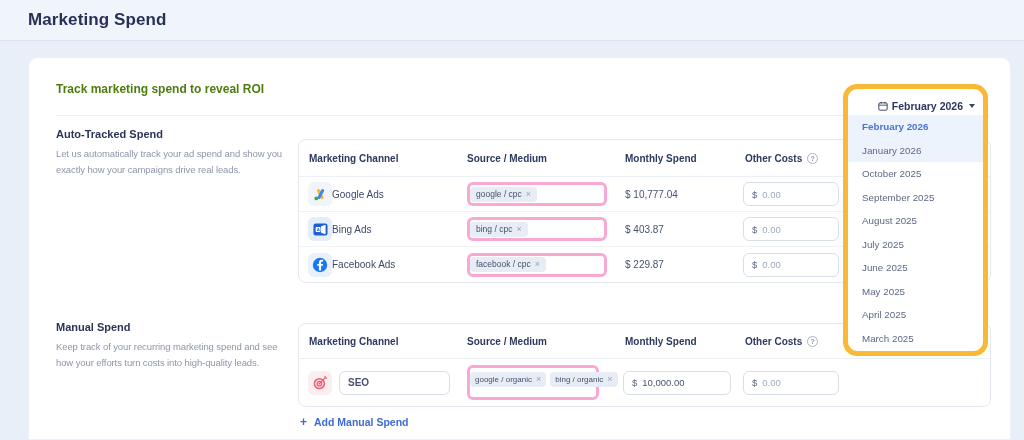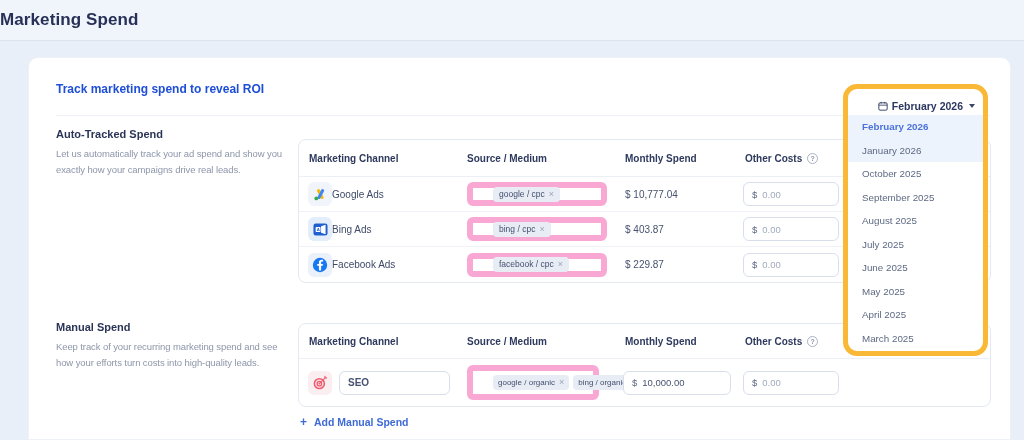--- a/index.html
+++ b/index.html
@@ -7,32 +7,32 @@
   body {
     font-family:"Liberation Sans", sans-serif;
     background:#e9eff8;
     position:relative;
     color:#2e3a5e;
   }
   
   .topbar {
     position:absolute; left:0; top:0; width:1024px; height:41px;
     background:#f0f4fb; border-bottom:1px solid #dce3ee;
-    display:flex; align-items:center; 
+    display:flex; align-items:center; padding-left:28px;
   }
   .topbar h1 { font-size:17px; font-weight:700; color:#273158; letter-spacing:.1px; }
 
   
   .card {
     position:absolute; left:28px; top:57px; width:983px; height:383px;
     background:#ffffff; border-radius:10px 10px 0 0; border:1px solid #eef1f7;
   }
   .card-title {
     position:absolute; left:27px; top:24px;
-    font-size:12px; font-weight:700; color:#1d4ed8;
+    font-size:12px; font-weight:700; color:#4d7c0f;
   }
   .card-divider {
     position:absolute; left:27px; top:57px; width:934px; height:1px; background:#eef1f6;
   }
   .section-heading { position:absolute; left:27px; font-size:11px; font-weight:700; color:#2b3557; }
   .section-desc {
     position:absolute; left:27px; width:236px;
     font-size:9.5px; line-height:16px; color:#8d96a9; letter-spacing:-.1px;
   }
 
@@ -61,22 +61,22 @@
     display:flex; align-items:center; justify-content:center; flex-shrink:0;
   }
   .bg-google { background:#f1f5fb; }
   .bg-bing   { background:#e4eefb; }
   .bg-fb     { background:#eaf1fb; }
   .bg-seo    { background:#fbeef0; }
   .chan-label { font-size:10px; color:#3e4a68; }
 
   .tag-input {
     margin-left:10px; width:140px; height:24px;
-    border:6px solid #f9a8d4; border-radius:6px;
-    display:flex; align-items:center; padding-left:20px; gap:4px; background:#fff;
+    border:3px solid #f9a8d4; border-radius:6px;
+    display:flex; align-items:center; padding-left:0; gap:4px; background:#fff;
   }
   .tag-input.tall { width:132px; height:35px; align-items:flex-start; padding-top:4px; }
   .chip {
     background:#e8edf5; border-radius:4px; padding:3px 6px;
     font-size:8.5px; color:#43506e; display:inline-flex; align-items:center; gap:4px;
     white-space:nowrap; line-height:1;
   }
   .tall .chip { font-size:8px; padding:3px 5px; }
   .chip .x { color:#9aa4b8; font-size:9px; line-height:1; cursor:pointer; }
 

